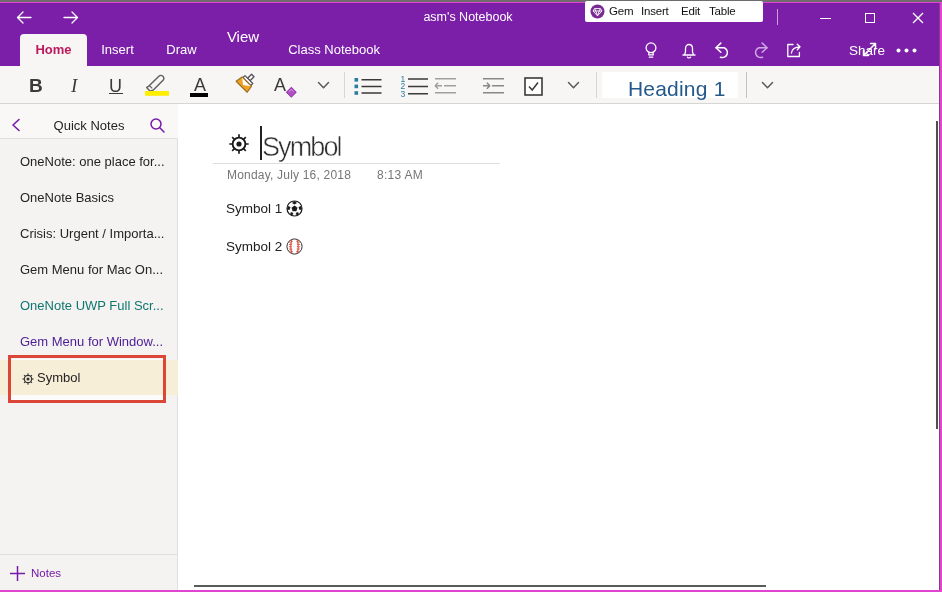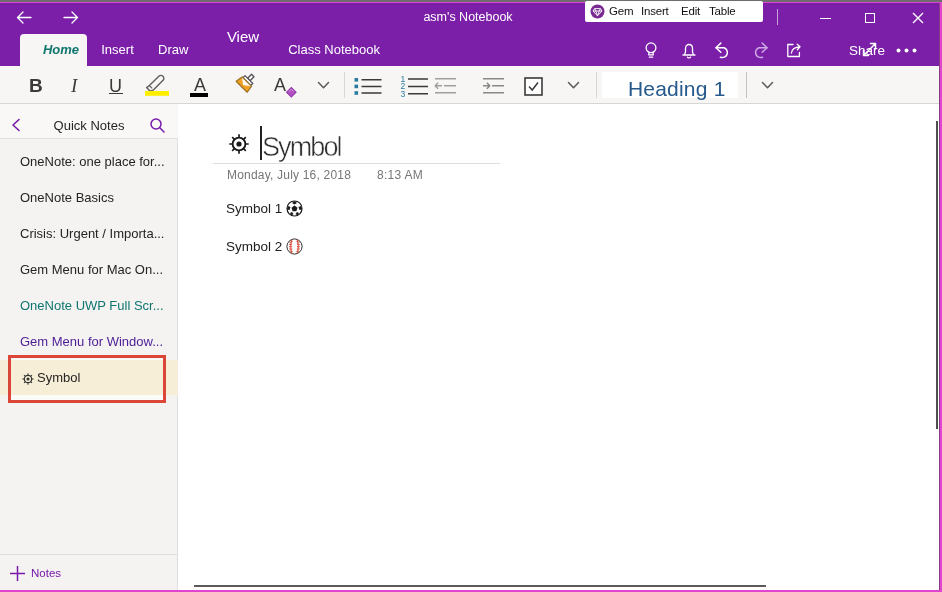--- a/index.html
+++ b/index.html
@@ -46,23 +46,23 @@
 
   <div class="abs" style="left:777px;top:9px;width:1px;height:16px;background:#c7a3dc;"></div>
 
   <div class="abs" style="left:820px;top:17.5px;width:11px;height:1.5px;background:#fff;"></div>
   <div class="abs" style="left:865px;top:12.5px;width:10px;height:10px;border:1.4px solid #fff;"></div>
   <svg class="abs" style="left:912px;top:12px;" width="12" height="12" viewBox="0 0 12 12">
     <path d="M1 1 L11 11 M11 1 L1 11" stroke="#fff" stroke-width="1.4" fill="none"></path>
   </svg>
 
   <div class="abs" style="left:20px;top:34px;width:67px;height:32px;background:#f7f6f5;border-radius:4px 4px 0 0;"></div>
-  <div class="abs" style="left:20px;top:42px;width:82px;text-align:center;font-size:13px;color:#0f766e;font-weight:bold;font-style:italic;">Home</div>
+  <div class="abs" style="left:20px;top:42px;width:67px;text-align:center;font-size:13px;color:#be185d;font-weight:bold;">Home</div>
   <div class="abs white" style="left:95px;top:42px;width:45px;text-align:center;font-size:13px;">Insert</div>
-  <div class="abs white" style="left:158px;top:42px;width:47px;text-align:left;font-size:13px;">Draw</div>
+  <div class="abs white" style="left:158px;top:42px;width:47px;text-align:center;font-size:13px;">Draw</div>
   <div class="abs white" style="left:220px;top:28px;width:46px;text-align:center;font-size:15px;">View</div>
   <div class="abs white" style="left:280px;top:42px;width:100px;text-align:right;font-size:13px;">Class Notebook</div>
 
   <svg class="abs" style="left:642px;top:41px;" width="18" height="19" viewBox="0 0 18 19">
     <g stroke="#fff" stroke-width="1.3" fill="none" stroke-linecap="round">
       <circle cx="9" cy="6.8" r="4.9"></circle>
       <path d="M6.9 11.2 L6.9 13.6 M11.1 11.2 L11.1 13.6"></path>
       <path d="M6.9 13.9 h4.2 M7.3 16.2 h3.4"></path>
     </g>
   </svg>

